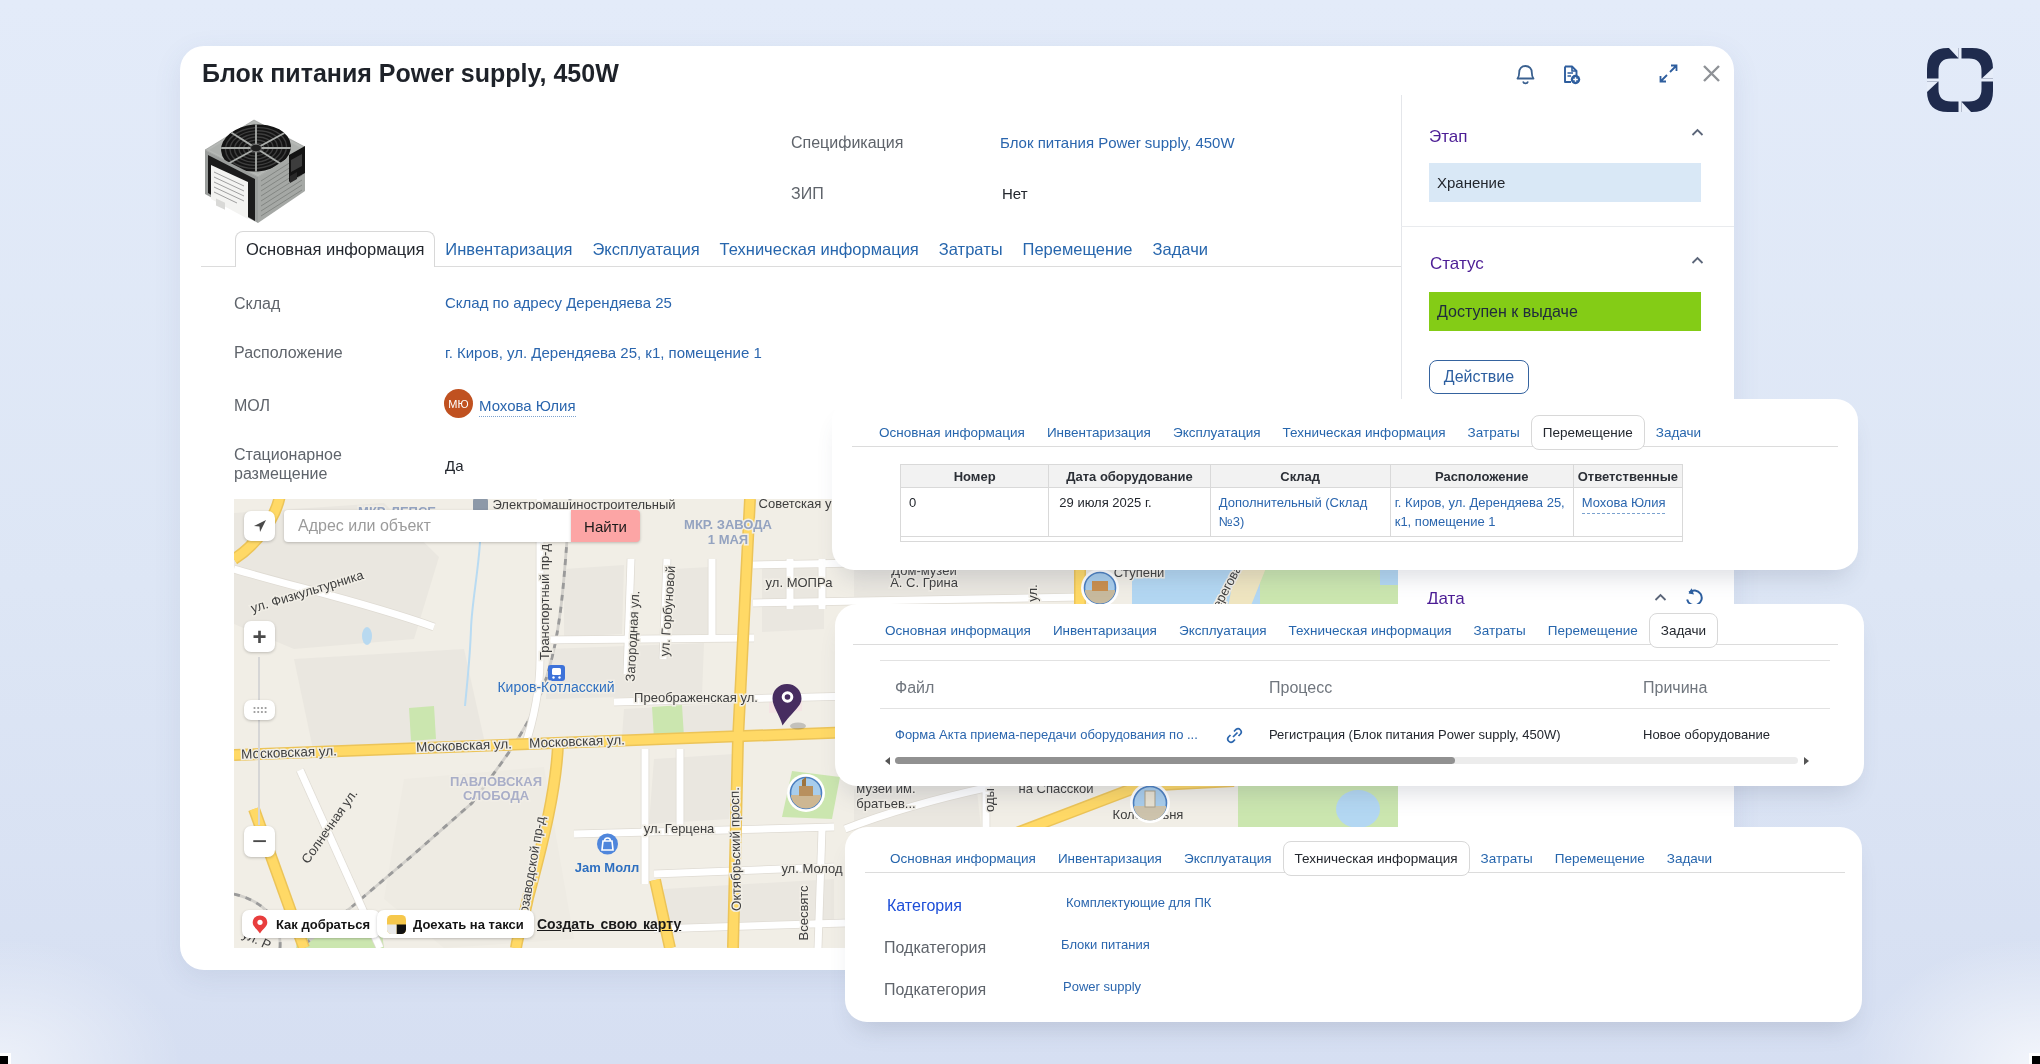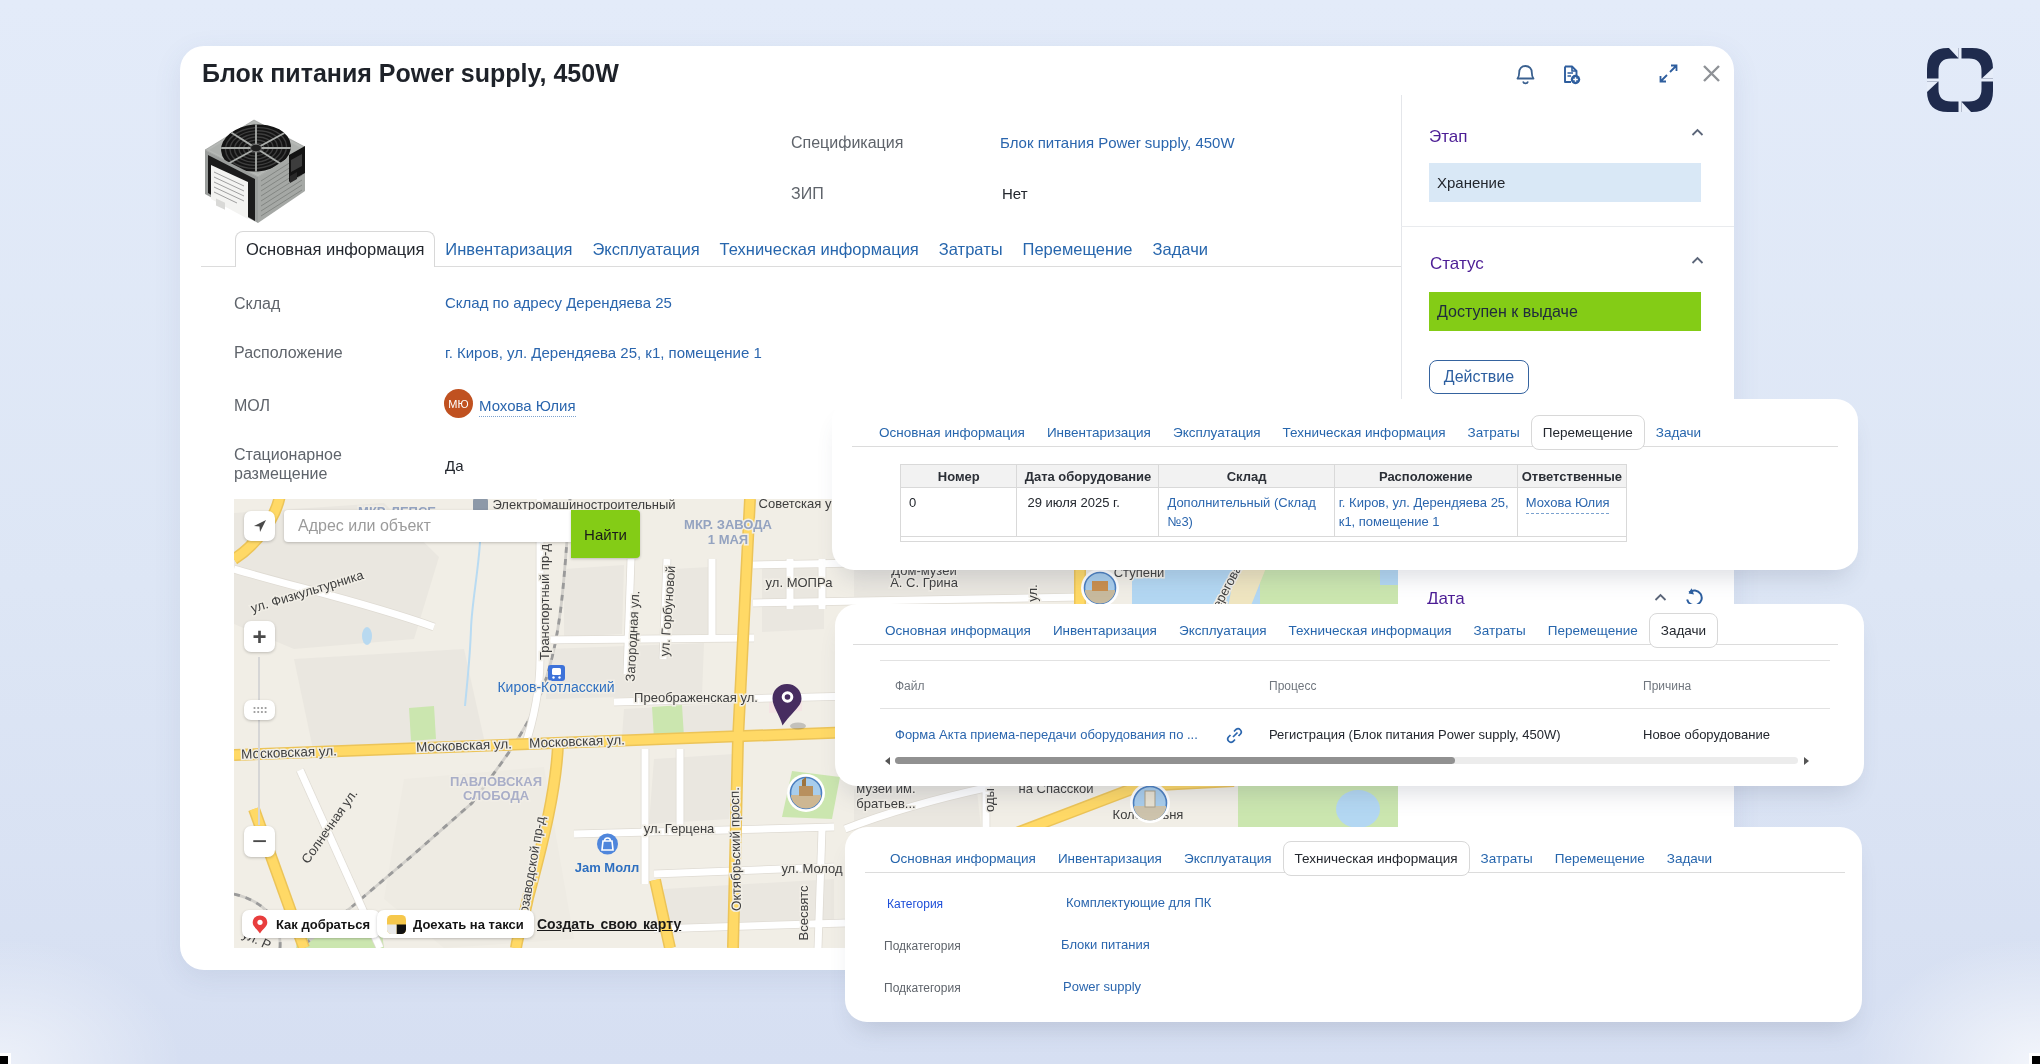--- a/index.html
+++ b/index.html
@@ -23,37 +23,37 @@
   .tabs.small .tab{font-size:13.5px;padding:0 11px}
   .tab.act{color:#23272e;background:#fff;border:1px solid #d8d8d8;position:relative;z-index:3}
   .tabline{position:absolute;height:1px;background:#dcdcdc;z-index:1}
   
   .sec-lbl{position:absolute;font-size:17px;color:#4c1d95}
   .chip{position:absolute;left:1429px;width:272px;height:39px;display:flex;align-items:center;padding-left:8px;font-size:15px;color:#23272e}
   .vline{position:absolute;left:1401px;top:95px;width:1px;height:305px;background:#e4e6ea}
   .hline{position:absolute;left:1401px;top:226px;width:333px;height:1px;background:#e9ebee}
   .actbtn{position:absolute;left:1429px;top:360px;width:100px;height:34px;border:1px solid #35639f;border-radius:8px;color:#2d5fa0;font-size:16px;display:flex;align-items:center;justify-content:center;background:#fff}
   
-  .t1{position:absolute;left:900px;top:464px;width:727px;border-collapse:collapse;font-size:13px}
+  .t1{position:absolute;left:900px;top:464px;width:783px;border-collapse:collapse;font-size:13px}
   .t1 th{background:#f2f2f2;border:1px solid #d9d9d9;font-weight:bold;color:#2b2f36;height:23px;font-size:13px;padding:0 4px}
   .t1 td{border:1px solid #d9d9d9;vertical-align:top;padding:5px 8px;height:46px;line-height:19px}
   .t1 td.stub{height:5px;padding:0}
   .t1 .b{color:#2b66ae}
   
   .h2line{position:absolute;height:1px;background:#e2e2e2}
-  .colh{position:absolute;font-size:12px;color:#70767e}
+  .colh{position:absolute;font-size:16px;color:#70767e}
   .cell{position:absolute;font-size:13px;color:#23272e;white-space:nowrap}
   .scroll-track{position:absolute;left:895px;top:757px;width:903px;height:7px;border-radius:4px;background:#ececec}
   .scroll-thumb{position:absolute;left:895px;top:757px;width:560px;height:7px;border-radius:4px;background:#919191}
   
   #map{position:absolute;left:234px;top:499px;width:1164px;height:449px;overflow:hidden;background:#f1eee6}
   .mbtn{position:absolute;background:#fff;border-radius:7px;box-shadow:0 1px 3px rgba(0,0,0,.22);display:flex;align-items:center;justify-content:center}
   .mpill{position:absolute;background:#fff;border-radius:7px;box-shadow:0 1px 3px rgba(0,0,0,.22);display:flex;align-items:center;font-size:13px;color:#141414;font-weight:bold;padding:0 10px;height:28px;white-space:nowrap}
   .searchbox{position:absolute;left:50px;top:11px;width:287px;height:32px;background:#fff;border-radius:4px 0 0 4px;box-shadow:0 1px 3px rgba(0,0,0,.22);display:flex;align-items:center;padding-left:14px;font-size:16px;color:#9b9b9b}
-  .findbtn{position:absolute;left:337px;top:11px;width:69px;height:48px;background:#84cc16;border-radius:0 4px 4px 0;box-shadow:0 1px 3px rgba(0,0,0,.22);display:flex;align-items:center;justify-content:center;font-size:15px;color:#1a1a1a}
+  .findbtn{position:absolute;left:337px;top:11px;width:69px;height:32px;background:#fca5a5;border-radius:0 4px 4px 0;box-shadow:0 1px 3px rgba(0,0,0,.22);display:flex;align-items:center;justify-content:center;font-size:15px;color:#1a1a1a}
   .mklink{position:absolute;left:303px;top:417px;font-size:14px;font-weight:bold;color:#1a1a1a;text-decoration:underline;word-spacing:2px}
 </style>
 </head>
 <body>
 
 <svg class="abs" style="left:1927px;top:48px" width="66" height="64" viewBox="0 0 66 64">
   <path fill-rule="evenodd" fill="#1f2b4d" d="M21,0 L45,0 Q66,0 66,21 L66,43 Q66,64 45,64 L21,64 Q0,64 0,43 L0,21 Q0,0 21,0 Z M24,10.5 Q11.5,10.5 11.5,23 L11.5,41 Q11.5,53.5 24,53.5 L42,53.5 Q54.5,53.5 54.5,41 L54.5,23 Q54.5,10.5 42,10.5 Z"></path>
   <g fill="#e6edf9">
     <g>
       <polygon points="31.5,-1 34.5,-1 34.5,11 31.5,11"></polygon>

